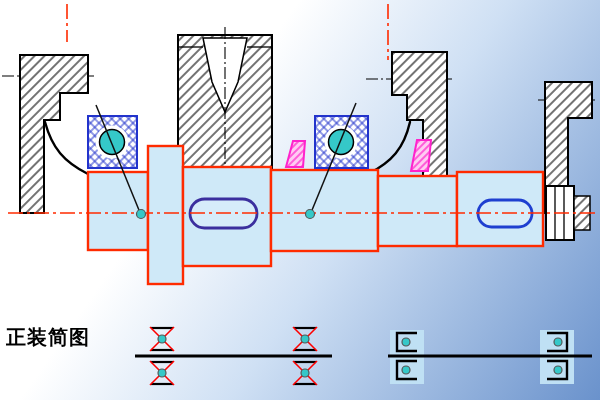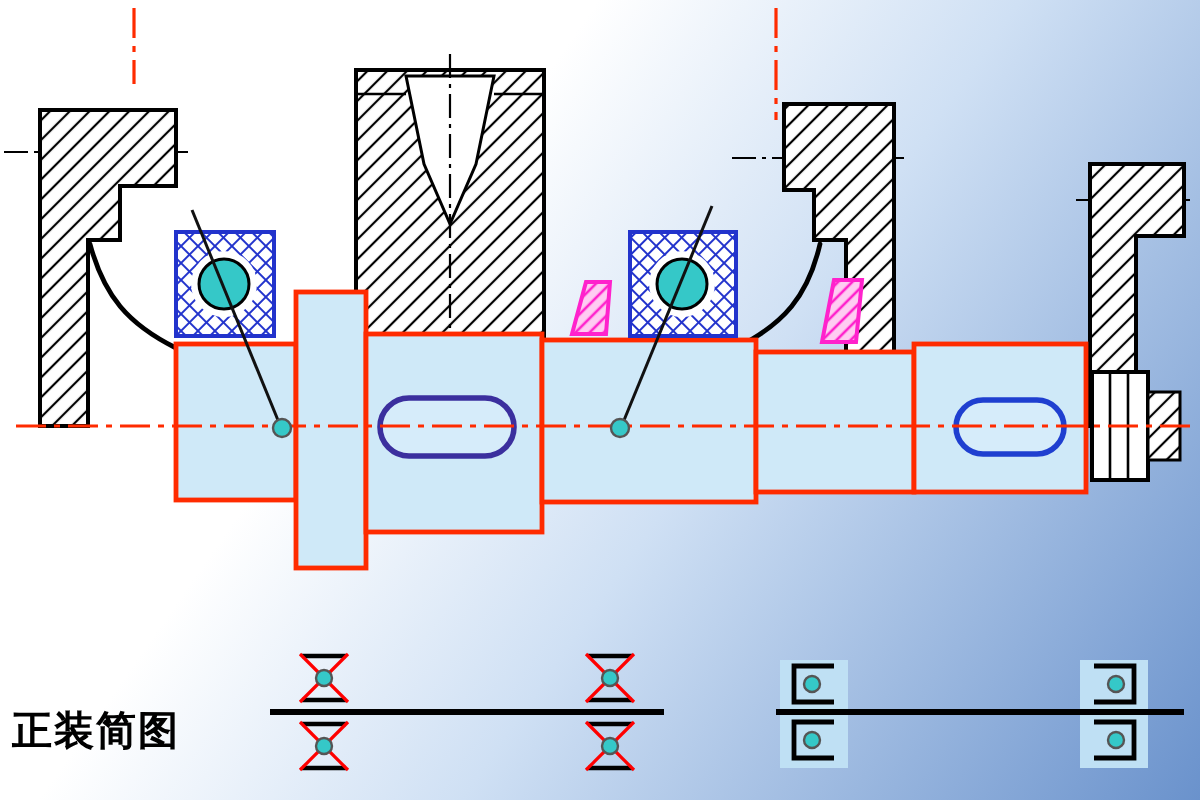--- a/index.html
+++ b/index.html
@@ -3,21 +3,21 @@
 <meta charset="utf-8">
 <style>
   html,body{margin:0;padding:0;background:#e8e8e8;}
   .stage{
     position:relative;width:600px;height:400px;overflow:hidden;
     background:linear-gradient(125deg,var(--bg-start) 0%,var(--bg-start) 34%,var(--bg-mid) 58%,var(--bg-end) 100%);
     font-family:"Liberation Sans",sans-serif;
   }
   svg.drawing{position:absolute;left:0;top:0;}
   .caption{
-    position:absolute;left:6px;top:352px;color:#000;
+    position:absolute;left:6px;top:324px;color:#000;
     font:bold 20px "Liberation Serif","DejaVu Serif",serif;letter-spacing:1px;text-align:center;
   }
   .pat-bg{fill:#ffffff;}
   .pat-black{stroke:#000000;stroke-width:1.1;}
   .pat-blue{stroke:var(--bearing-blue);stroke-width:1;}
   .pat-mag-bg{fill:#ffccf2;}
   .pat-mag{stroke:var(--seal-magenta);stroke-width:1.3;}
   .part{fill:url(#hatchBlack);stroke:#000;stroke-width:2;stroke-linejoin:miter;}
   .edge{stroke:#000;fill:none;stroke-width:2.4;stroke-linecap:round;}
   .thin-black{stroke:#000;stroke-width:1.3;fill:none;}

